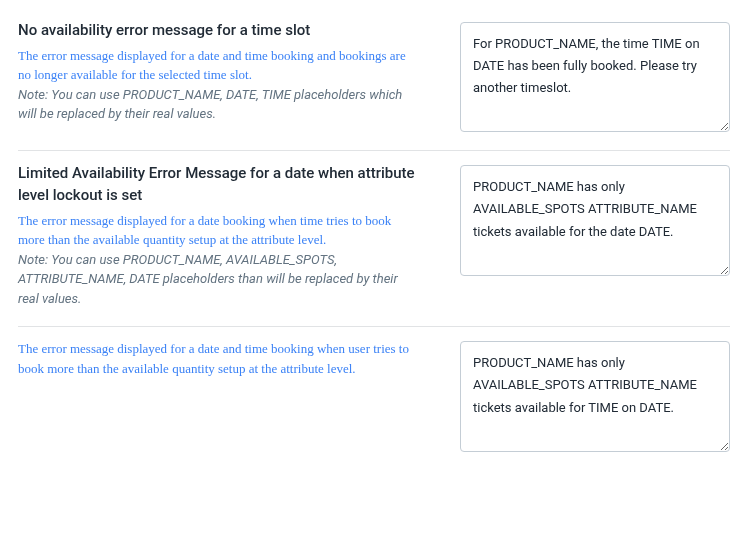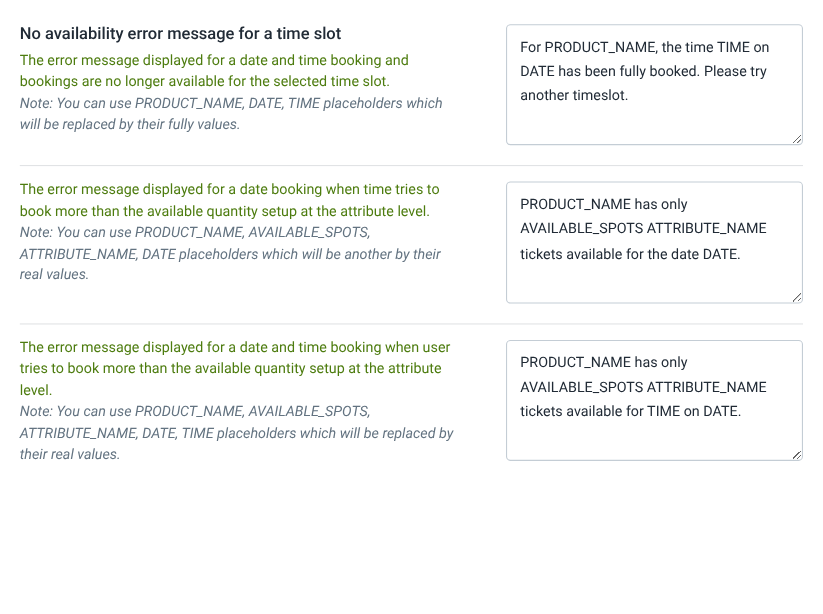--- a/index.html
+++ b/index.html
@@ -32,22 +32,23 @@
     }
     .setting-title {
       font-size: 15px;
       font-weight: 500;
       color: #212b36;
       line-height: 1.45;
       margin-bottom: 4px;
     }
     .setting-description {
       font-size: 13px;
-      color: #4d7c0f;
+      color: #3b82f6;
       line-height: 1.5;
+      font-family: Liberation Serif, serif;
     }
     .setting-note {
       font-size: 13px;
       font-style: italic;
       color: #637381;
       line-height: 1.5;
       margin-top: 0px;
     }
     .setting-input {
       flex: 1;
@@ -71,40 +72,40 @@
   </style>
 </head>
 <body>
 
 <div class="settings-container">
 
   <div class="setting-row">
     <div class="setting-label">
       <div class="setting-title">No availability error message for a time slot</div>
       <div class="setting-description">The error message displayed for a date and time booking and bookings are no longer available for the selected time slot.</div>
-      <div class="setting-note">Note: You can use PRODUCT_NAME, DATE, TIME placeholders which will be replaced by their fully values.</div>
+      <div class="setting-note">Note: You can use PRODUCT_NAME, DATE, TIME placeholders which will be replaced by their real values.</div>
     </div>
     <div class="setting-input">
       <textarea rows="4" style="">For PRODUCT_NAME, the time TIME on DATE has been fully booked. Please try another timeslot.</textarea>
     </div>
   </div>
 
   <div class="setting-row">
     <div class="setting-label">
+      <div class="setting-title">Limited Availability Error Message for a date when attribute level lockout is set</div>
       <div class="setting-description">The error message displayed for a date booking when time tries to book more than the available quantity setup at the attribute level.</div>
-      <div class="setting-note">Note: You can use PRODUCT_NAME, AVAILABLE_SPOTS, ATTRIBUTE_NAME, DATE placeholders which will be another by their real values.</div>
+      <div class="setting-note">Note: You can use PRODUCT_NAME, AVAILABLE_SPOTS, ATTRIBUTE_NAME, DATE placeholders than will be replaced by their real values.</div>
     </div>
     <div class="setting-input">
       <textarea rows="4" style="">PRODUCT_NAME has only AVAILABLE_SPOTS ATTRIBUTE_NAME tickets available for the date DATE.</textarea>
     </div>
   </div>
 
   <div class="setting-row">
     <div class="setting-label">
       <div class="setting-description">The error message displayed for a date and time booking when user tries to book more than the available quantity setup at the attribute level.</div>
-      <div class="setting-note">Note: You can use PRODUCT_NAME, AVAILABLE_SPOTS, ATTRIBUTE_NAME, DATE, TIME placeholders which will be replaced by their real values.</div>
     </div>
     <div class="setting-input">
       <textarea rows="4" style="">PRODUCT_NAME has only AVAILABLE_SPOTS ATTRIBUTE_NAME tickets available for TIME on DATE.</textarea>
     </div>
   </div>
 
 </div>
 
 </body></html>

